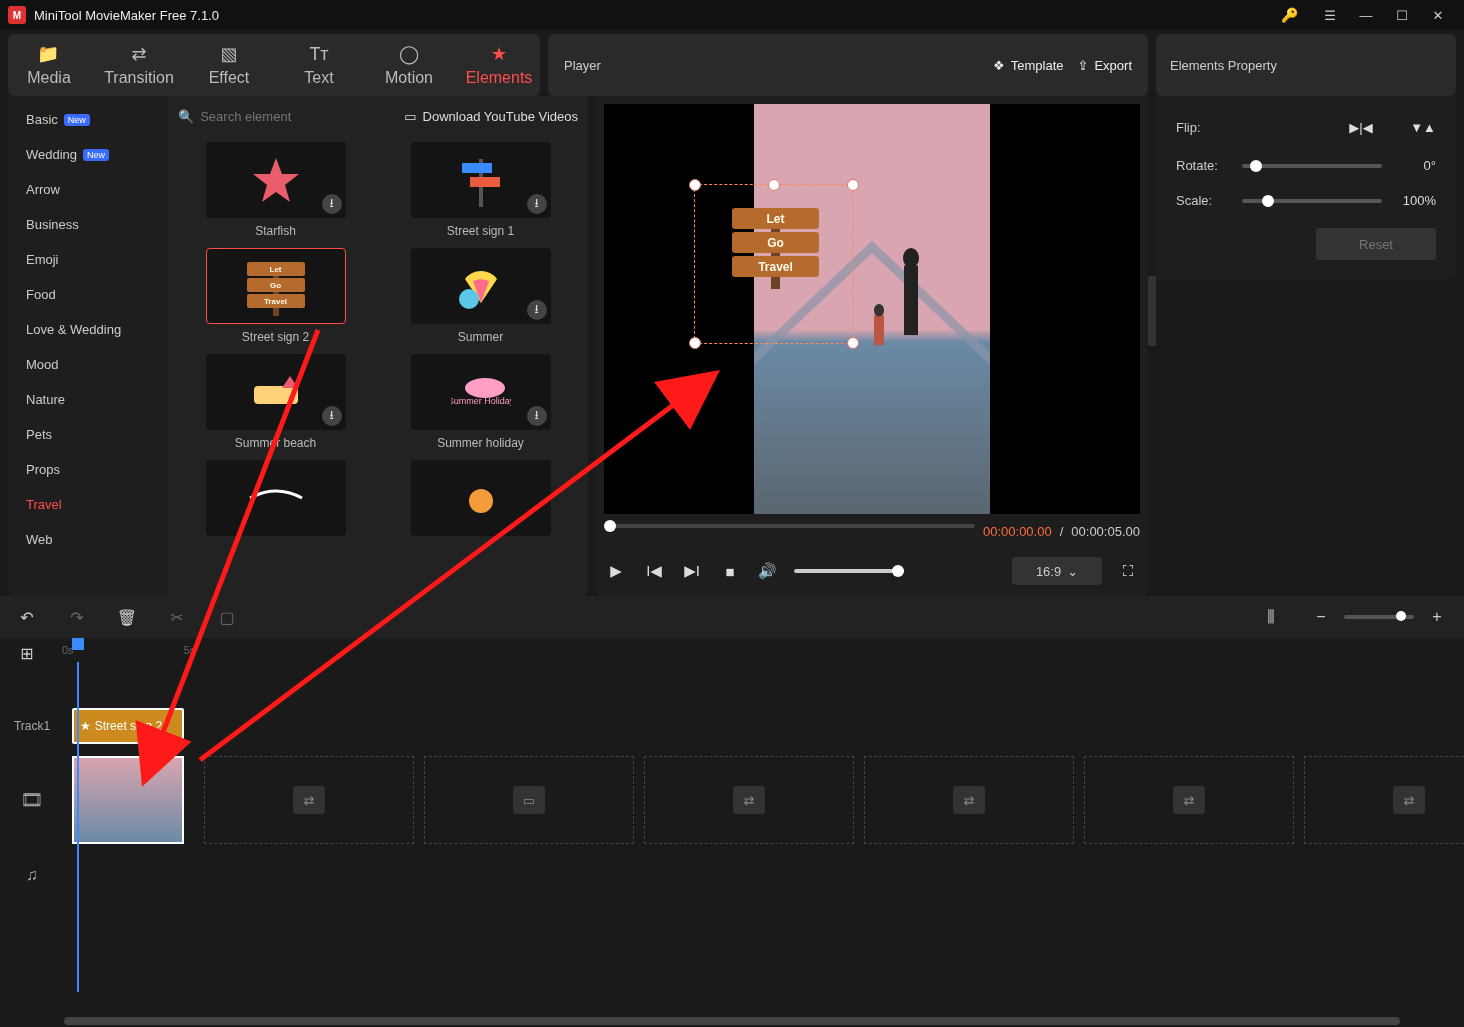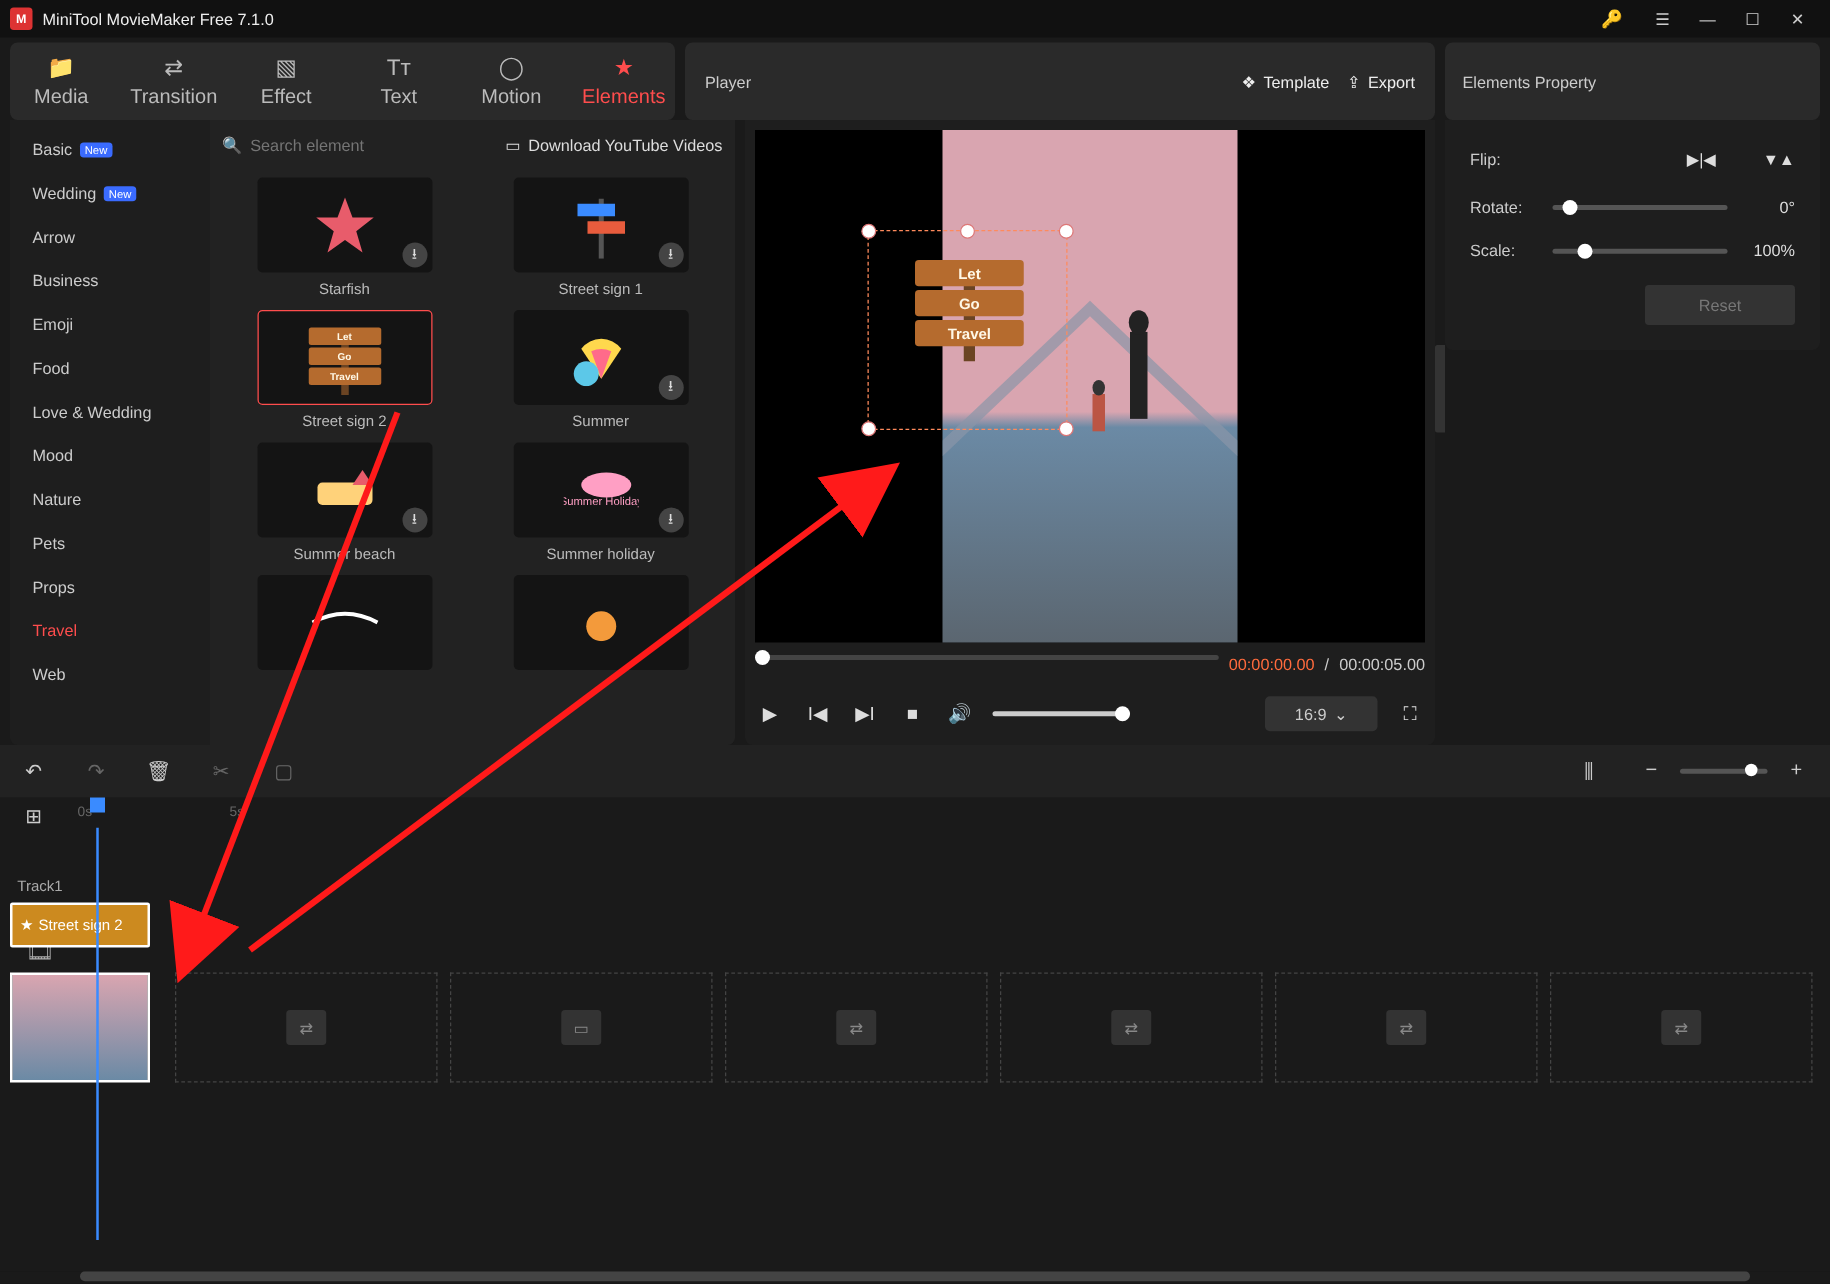--- a/index.html
+++ b/index.html
@@ -89,21 +89,21 @@
 .tico { width:26px; height:26px; display:flex; align-items:center; justify-content:center; color:#ccc; cursor:pointer; font-size:16px; }
 .zoom { display:flex; align-items:center; gap:10px; }
 .zslider { width:70px; height:4px; background:#555; border-radius:2px; position:relative; }
 .zslider .zd { position:absolute; right:8px; top:-4px; width:10px; height:10px; background:#fff; border-radius:50%; }
 
 .truler { height:24px; background:#1a1a1a; display:flex; align-items:center; padding-left:62px; gap:110px; color:#666; font-size:11px; position:relative;}
 .playhead { position:absolute; left:72px; top:0; width:12px; height:12px; background:#3a8bff; }
 .playline { position:absolute; left:77px; top:0; width:2px; height:330px; background:#3a8bff; z-index:5;}
 
 .tracks { flex:1; overflow:auto; background:#1a1a1a; position:relative;}
-.trk { height:48px; display:flex; align-items:flex-start;flex-direction:column; }
+.trk { height:48px; display:flex; align-items:center; }
 .trk-head { width:64px; display:flex; align-items:center; justify-content:center; color:#aaa; font-size:12px; }
 .trk-body { flex:1; height:100%; position:relative; }
 
 .clip-el { position:absolute; left:8px; top:6px; height:36px; width:112px; background:#cc8a1f; border:2px solid #fff; border-radius:2px; display:flex; align-items:center; padding:0 6px; gap:4px; color:#fff; font-size:12px; }
 
 .vtrack { height:100px; }
 .vclip { position:absolute; left:8px; top:6px; width:112px; height:88px; border:2px solid #fff; background:linear-gradient(#d9a5b0,#6b8aa5); }
 .slot { position:absolute; top:6px; width:210px; height:88px; border:1px dashed #444; display:flex; align-items:center; justify-content:center; }
 .slot .sic { width:32px; height:28px; background:#333; border-radius:3px; display:flex; align-items:center; justify-content:center; color:#888;}
 

